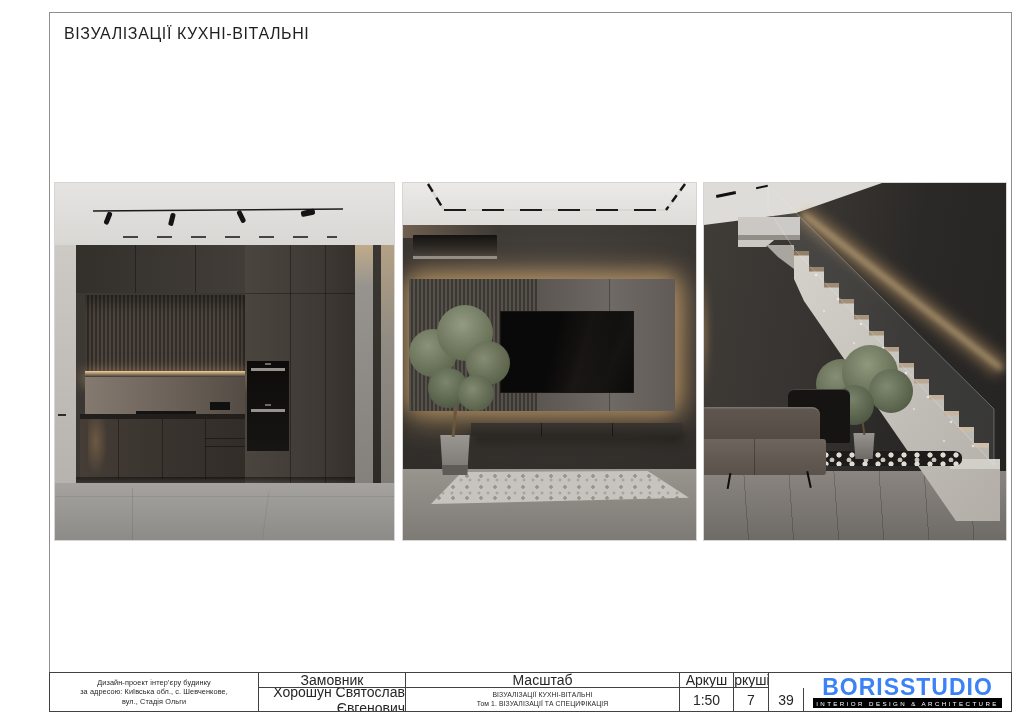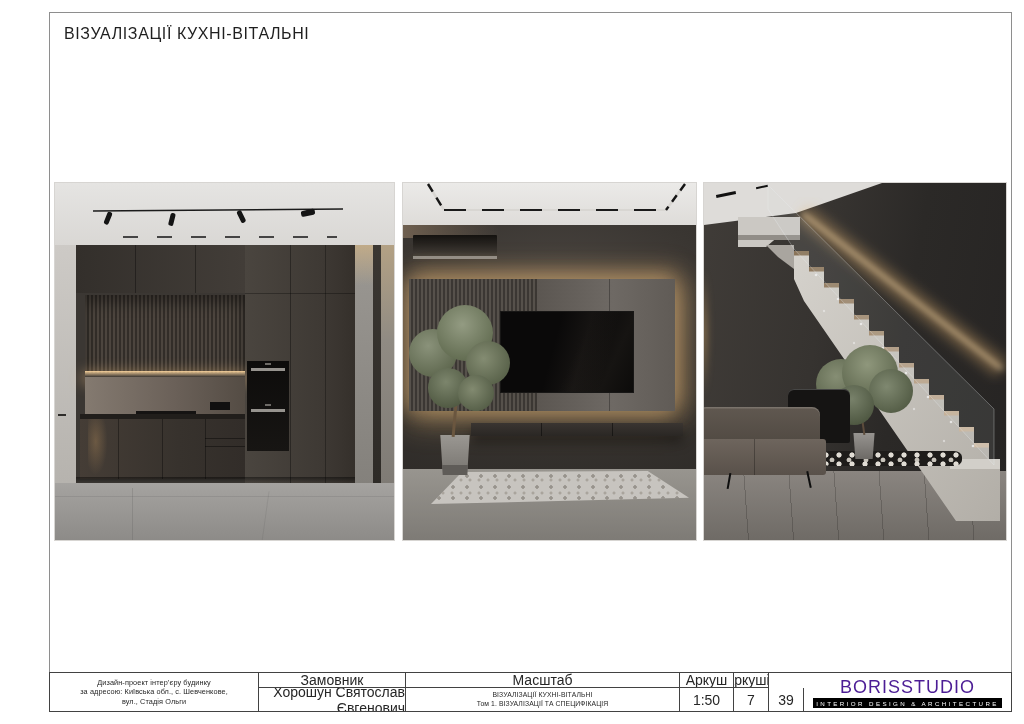--- a/index.html
+++ b/index.html
@@ -14,21 +14,21 @@
   .tblock{position:absolute;left:-1px;right:-1px;bottom:-1px;height:38px;border:1px solid #424242;background:#fff;
           display:grid;grid-template-columns:209px 147px 274px 54px 35px 35px 1fr;grid-template-rows:15px 1fr;}
   .tb{border-right:1px solid #424242;display:flex;align-items:center;justify-content:center;
       font-size:14px;color:#262626;text-align:center;overflow:hidden;}
   .tb.hdr{border-bottom:1px solid #424242;}
   .tb.span2{grid-row:1 / span 2;text-align:center;}
   .addr{flex-direction:column;font-size:7.3px;line-height:9.6px;letter-spacing:.1px;}
   .stage-val{flex-direction:column;font-size:6.8px;line-height:8.6px;letter-spacing:.1px;}
   .logo-cell{grid-row:1 / span 2;border-right:none;display:flex;align-items:center;justify-content:center;}
   .logo-box{display:inline-block;text-align:center;}
-  .logo-name{font-size:18px;font-weight:400;letter-spacing:1px;color:#4c1d95;line-height:22px;transform:scaleY(1.02);}
+  .logo-name{font-size:23px;font-weight:700;letter-spacing:1px;color:#3b82f6;line-height:22px;transform:scaleY(1.02);}
   .logo-bar{background:#000;color:#fff;font-size:6.2px;letter-spacing:2.4px;padding:1.5px 3px;margin-top:0px;white-space:nowrap;}
   
   .leaf{position:absolute;border-radius:50%;}
 </style>
 </head>
 <body>
 
 <div class="frame">
   <div class="sheet-title">ВІЗУАЛІЗАЦІЇ КУХНІ-ВІТАЛЬНІ</div>
 

